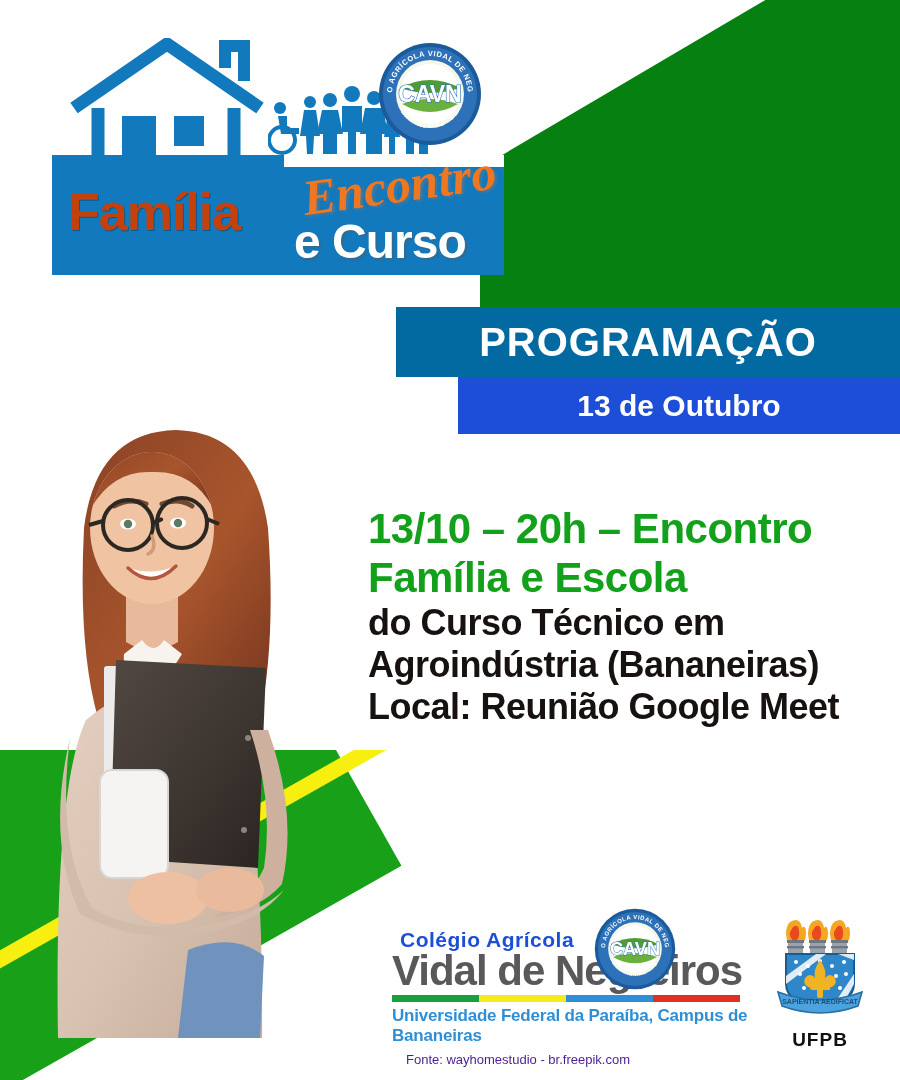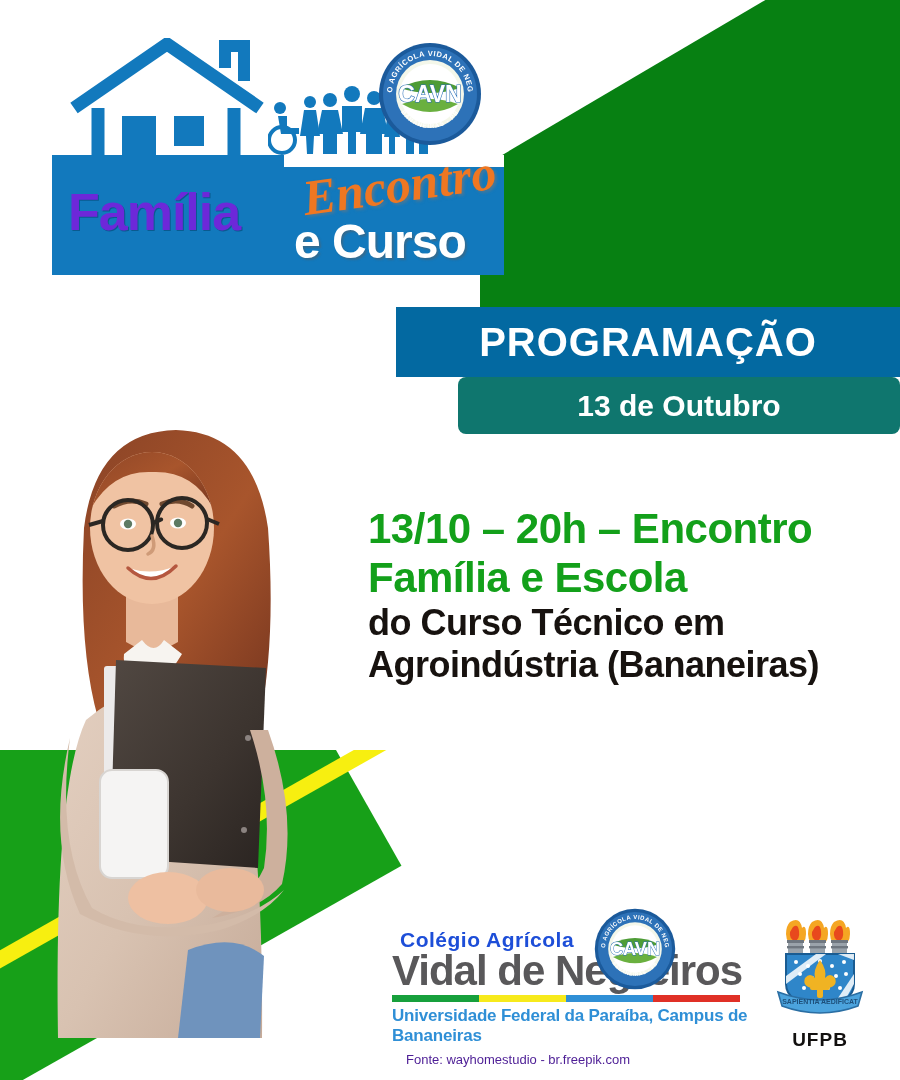--- a/index.html
+++ b/index.html
@@ -15,38 +15,38 @@
   .corner-bl .green{position:absolute;bottom:-160px;left:-260px;width:760px;height:450px;
       background:#17a018;transform:rotate(-29.5deg);transform-origin:0 100%;}
   .corner-bl .yellow{position:absolute;bottom:-30px;left:-250px;width:760px;height:16px;
       background:#f7ef10;transform:rotate(-29.5deg);transform-origin:0 100%;}
 
   
   .event-logo{position:absolute;left:52px;top:38px;width:452px;height:200px;}
   .el-house{position:absolute;left:10px;top:0;width:220px;height:135px;}
   .el-band{position:absolute;left:0;top:117px;width:452px;height:120px;background:#1279bd;}
   .el-white-notch{position:absolute;left:232px;top:117px;width:220px;height:12px;background:#ffffff;}
-  .el-familia{position:absolute;left:16px;top:148px;font-size:52px;font-weight:bold;color:#6d28d9;
+  .el-familia{position:absolute;left:16px;top:148px;font-size:52px;font-weight:bold;color:#c2410c;
       letter-spacing:-1px;line-height:1;text-shadow:1px 1px 0 #0a5a8f;}
   .el-encontro{position:absolute;left:250px;top:122px;font-size:50px;font-weight:bold;color:#ef7722;
       font-style:italic;font-family:"Liberation Serif",serif;line-height:1;
       text-shadow:2px 2px 3px rgba(120,120,120,.55);transform:rotate(-8deg);}
   .el-escola{position:absolute;left:242px;top:180px;font-size:48px;font-weight:bold;color:#ffffff;
       line-height:1;letter-spacing:-1px;text-shadow:2px 2px 2px rgba(90,90,90,.45);}
   .el-people{position:absolute;left:216px;top:48px;width:160px;height:72px;}
 
   .seal-hdr{position:absolute;left:378px;top:42px;width:104px;height:104px;}
   .seal-ftr{position:absolute;left:594px;top:908px;width:82px;height:82px;}
 
   
   .bar-prog{position:absolute;left:396px;top:307px;width:504px;height:70px;background:#0369a1;
       display:flex;align-items:center;justify-content:center;}
   .bar-prog span{color:#ffffff;font-size:40px;font-weight:bold;letter-spacing:1px;}
-  .bar-date{position:absolute;left:458px;top:377px;width:442px;height:57px;background:#0f766e;
-      display:flex;align-items:center;justify-content:center;border-radius:8px;}
+  .bar-date{position:absolute;left:458px;top:377px;width:442px;height:57px;background:#1d4ed8;
+      display:flex;align-items:center;justify-content:center;}
   .bar-date span{color:#ffffff;font-size:30px;font-weight:bold;}
 
   
   .copy{position:absolute;left:368px;top:505px;width:520px;}
   .copy .ln{line-height:1.16;font-weight:bold;letter-spacing:-0.5px;}
   .copy .g{color:#13a01a;font-size:42px;}
   .copy .k{color:#17120f;font-size:36px;}
 
   
   .inst{position:absolute;left:392px;top:928px;width:360px;}
@@ -235,20 +235,21 @@
 
   <div class="bar-date">
     <span>13 de Outubro</span>
   </div>
 
   <div class="copy">
     <div class="ln g">13/10 – 20h – Encontro</div>
     <div class="ln g">Família e Escola</div>
     <div class="ln k">do Curso Técnico em</div>
     <div class="ln k">Agroindústria (Bananeiras)</div>
+    <div class="ln k">Local: Reunião Google Meet</div>
   </div>
 
   <div class="inst">
     <div class="inst-top">Colégio Agrícola</div>
     <div class="inst-main">Vidal de Negreiros</div>
     <div class="inst-colors">
       <i class="c-green"></i>
       <i class="c-yellow"></i>
       <i class="c-blue"></i>
       <i class="c-red"></i>

